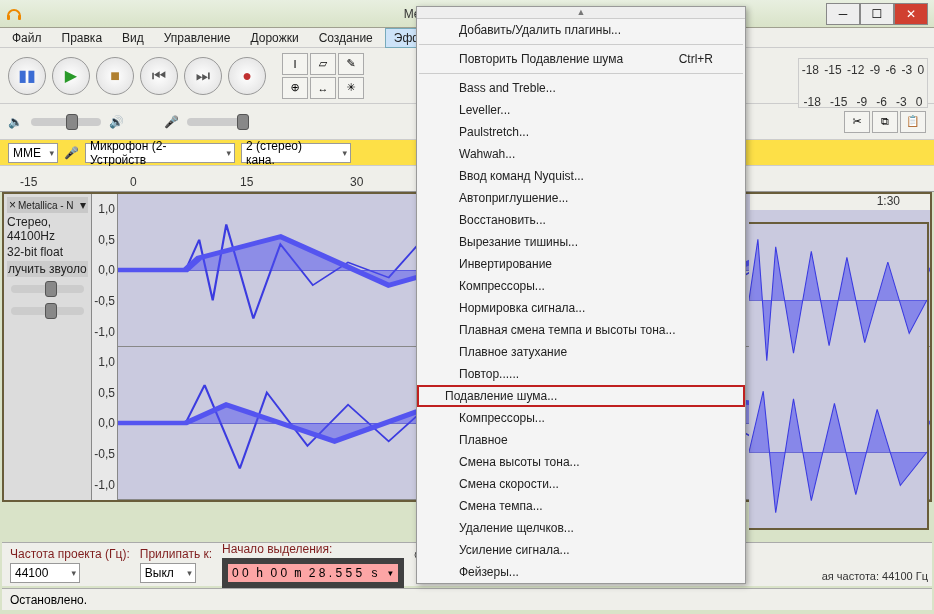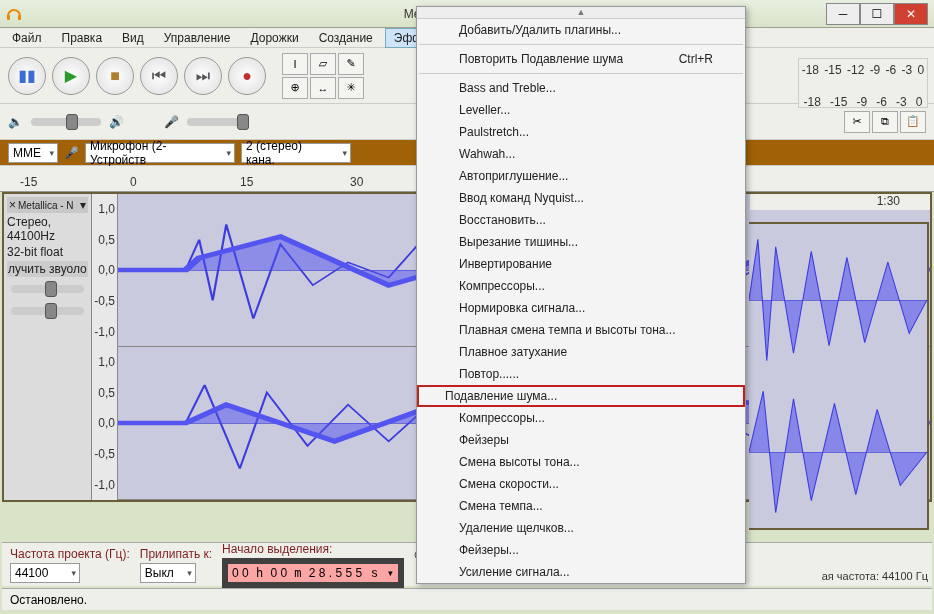--- a/index.html
+++ b/index.html
@@ -15,21 +15,21 @@
 .menuitem.active { background:#cde3f8; border:1px solid #7ab; }
 .toolbar1 { height:56px; background:#efefea; border-bottom:1px solid #ccc; display:flex; align-items:center; padding:4px 8px; gap:6px; }
 .transport { display:flex; gap:6px; align-items:center; }
 .roundbtn { width:38px; height:38px; border-radius:50%; border:1px solid #999; background:radial-gradient(#fff,#ddd); display:flex; align-items:center; justify-content:center; font-size:16px; color:#555; }
 .toolbtns { display:flex; flex-wrap:wrap; width:88px; gap:2px; margin-left:10px; }
 .tinybtn { width:26px; height:22px; border:1px solid #aaa; background:#f4f4f0; display:flex; align-items:center; justify-content:center; font-size:11px; }
 .toolbar2 { height:36px; background:#efefea; border-bottom:1px solid #ccc; display:flex; align-items:center; padding:2px 8px; gap:8px; }
 .slider { height:8px; background:#ccc; border-radius:4px; position:relative; }
 .thumb { width:12px; height:16px; background:#888; border:1px solid #555; border-radius:3px; position:absolute; top:-4px; }
 .toolbar2 .editbtns { display:flex; gap:2px; }
-.toolbar3 { height:26px; background:#a16207; border-bottom:1px solid #ccc; display:flex; align-items:center; padding:2px 8px; gap:6px; }
+.toolbar3 { height:26px; background:#fde047; border-bottom:1px solid #ccc; display:flex; align-items:center; padding:2px 8px; gap:6px; }
 .select { border:1px solid #999; background:#fff; padding:1px 16px 1px 4px; position:relative; height:20px; display:flex; align-items:center; }
 .select::after { content:"▾"; position:absolute; right:3px; font-size:9px; color:#555; }
 .timeline-top { height:26px; background:#efefea; border-bottom:1px solid #999; display:flex; align-items:flex-end; font-size:11px; color:#333; position:relative; }
 .ruler-cell { position:absolute; bottom:2px; }
 
 .trackarea { height:310px; display:flex; background:#bfbfbf; border:2px solid #695d3a; margin:0 2px; }
 .trackpanel { width:88px; background:#dcdcdc; border-right:1px solid #888; padding:3px; font-size:10px; color:#222; display:flex; flex-direction:column; gap:2px; }
 .ampscale { width:26px; background:#e8e8e8; border-right:1px solid #888; display:flex; flex-direction:column; font-size:10px; color:#333; text-align:right; padding-right:2px; }
 .ampcell { flex:1; display:flex; align-items:center; justify-content:flex-end; }
 .waveform-col { flex:1; display:flex; flex-direction:column; }
@@ -261,33 +261,33 @@
   <div class="topbar">▲</div>
   <div id="effects-list">
       <div class="ditem">Добавить/Удалить плагины...</div>
       <div class="dsep"></div>
       <div class="ditem">Повторить Подавление шума<span class="shortcut">Ctrl+R</span></div>
       <div class="dsep"></div>
       <div class="ditem">Bass and Treble...</div>
       <div class="ditem">Leveller...</div>
       <div class="ditem">Paulstretch...</div>
       <div class="ditem">Wahwah...</div>
+      <div class="ditem">Ввод команд Nyquist...</div>
       <div class="ditem">Автоприглушение...</div>
-      <div class="ditem">Ввод команд Nyquist...</div>
       <div class="ditem">Восстановить...</div>
       <div class="ditem">Вырезание тишины...</div>
       <div class="ditem">Инвертирование</div>
       <div class="ditem">Компрессоры...</div>
       <div class="ditem">Нормировка сигнала...</div>
       <div class="ditem">Плавная смена темпа и высоты тона...</div>
       <div class="ditem">Плавное затухание</div>
       <div class="ditem">Повтор......</div>
       <div class="ditem highlight">Подавление шума...</div>
       <div class="ditem">Компрессоры...</div>
-      <div class="ditem">Фейзеры</div>
+      <div class="ditem">Плавное</div>
       <div class="ditem">Смена высоты тона...</div>
       <div class="ditem">Смена скорости...</div>
       <div class="ditem">Смена темпа...</div>
       <div class="ditem">Удаление щелчков...</div>
+      <div class="ditem">Усиление сигнала...</div>
       <div class="ditem">Фейзеры...</div>
-      <div class="ditem">Усиление сигнала...</div>
     </div>
 </div>
 
 </body></html>

